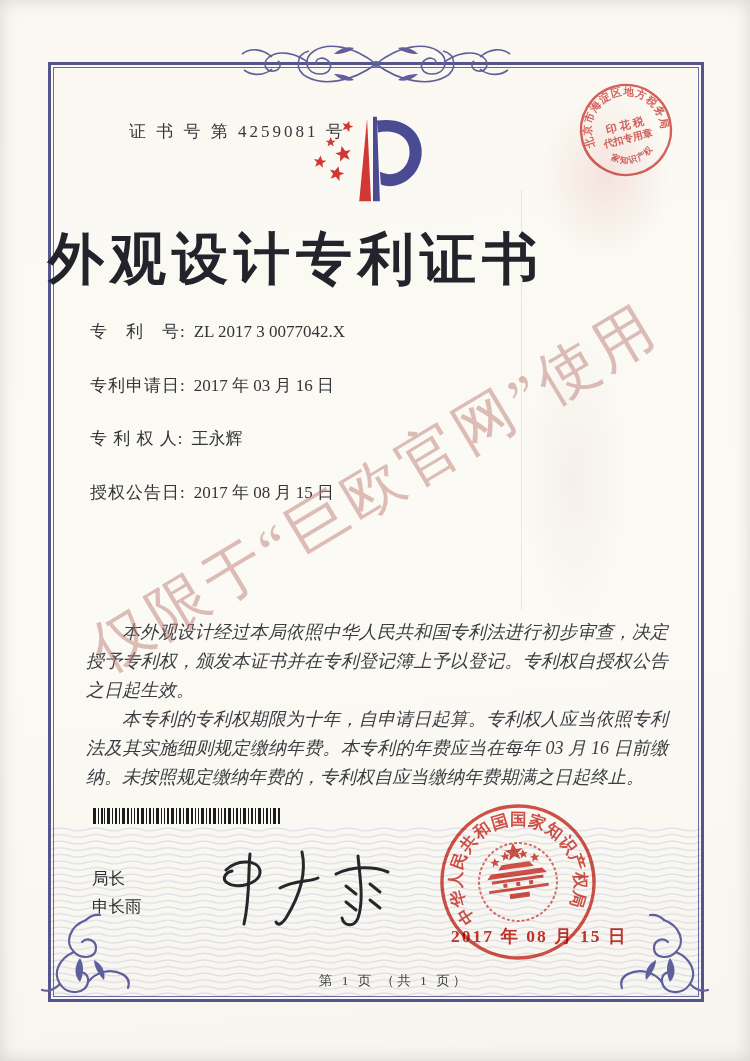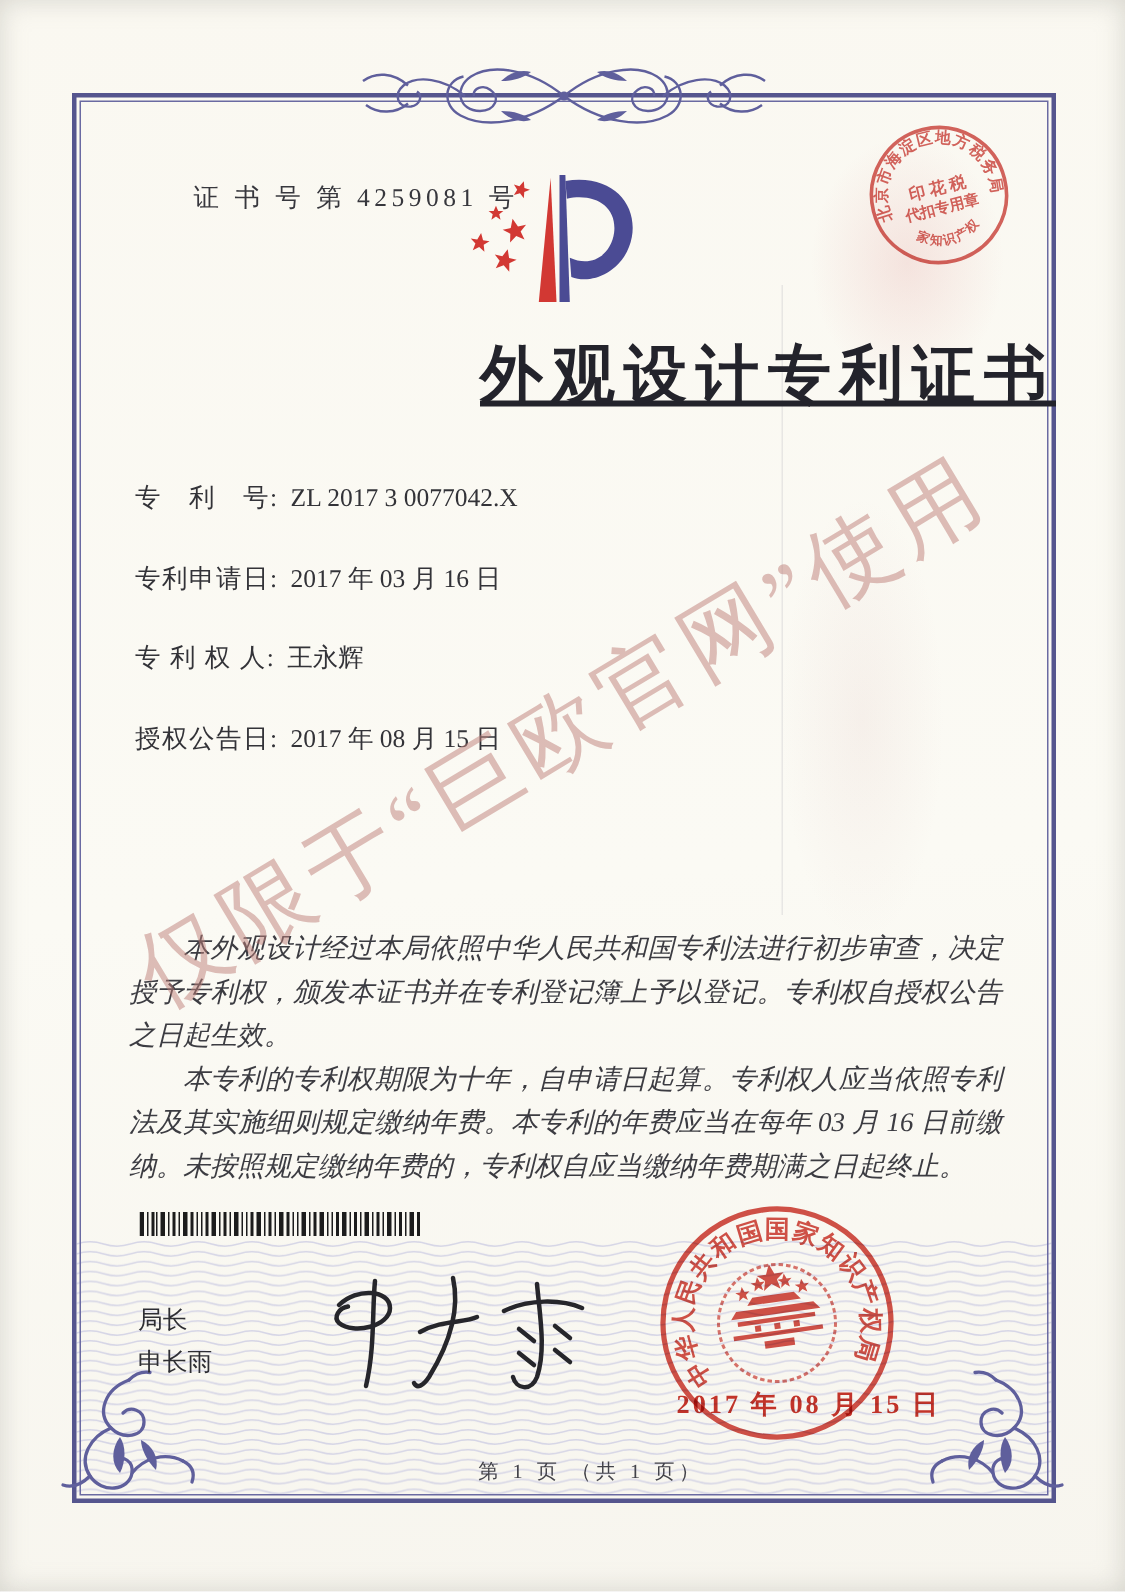--- a/index.html
+++ b/index.html
@@ -8,32 +8,32 @@
     background:linear-gradient(175deg,#faf8f1 0%,#fbfaf4 55%,#f7f5ee 100%);
     box-shadow:inset 0 0 18px rgba(150,148,140,.35);
     font-family:"Liberation Serif","DejaVu Serif",serif;
   }
   .frame{position:absolute;left:48px;top:62px;right:46px;bottom:59px;border:3px solid #55558e;}
   .frame-inner{position:absolute;inset:2px;border:1px solid #6a6aa2;}
   .waves{position:absolute;left:51px;top:826px;z-index:0;opacity:.75;}
   .cert-no{position:absolute;left:104px;top:120px;font-size:17px;letter-spacing:3px;color:#37373d;z-index:2;margin-left:25px;}
   .logo{position:absolute;left:308px;top:110px;z-index:2;}
   .tax-stamp{position:absolute;left:576px;top:80px;z-index:5;transform:rotate(-14deg);opacity:.85;mix-blend-mode:multiply;}
-  .title{position:absolute;left:48px;right:46px;top:222px;text-align:right;font-size:42px;font-weight:700;
-         letter-spacing:6px;color:#23232b;z-index:2;text-decoration:underline;}
+  .title{position:absolute;left:48px;right:46px;top:222px;text-align:left;font-size:56px;font-weight:700;
+         letter-spacing:6px;color:#23232b;z-index:2;}
   .fields{position:absolute;left:90px;top:320px;z-index:2;}
   .field{height:53.5px;font-size:17px;color:#333338;}
   .field .lab{letter-spacing:1px;}
   .field .val{margin-left:8px;}
   .bodytext{position:absolute;left:86px;top:618px;width:582px;z-index:2;font-size:18px;line-height:29px;
             color:#3c3c42;font-style:italic;text-align:justify;}
   .bodytext p{margin:0;text-indent:2em;}
   .barcode{position:absolute;left:93px;top:808px;z-index:2;}
   .director{position:absolute;left:92px;top:866px;z-index:2;font-size:16.5px;color:#2e2e33;
-            font-family:Liberation Sans, sans-serif;line-height:28px;}
+            font-family:Liberation Mono, monospace;line-height:28px;}
   .signature{position:absolute;left:198px;top:840px;z-index:3;}
   .seal{position:absolute;left:433px;top:797px;z-index:4;transform:rotate(-8deg);opacity:.93;mix-blend-mode:multiply;}
   .seal-date{position:absolute;left:451px;top:924px;z-index:5;font-size:17.5px;font-weight:700;color:#c8352c;
              letter-spacing:2px;mix-blend-mode:multiply;}
   .footer{position:absolute;left:0;width:750px;top:972px;text-align:center;font-size:13.5px;
           letter-spacing:3px;color:#43434a;z-index:2;margin-left:19px;}
   .watermark{position:absolute;left:375px;top:488px;z-index:6;white-space:nowrap;
              transform:translate(-50%,-50%) rotate(-31deg);
              font-size:60px;font-weight:500;letter-spacing:5px;color:rgba(190,126,120,.5);}
   .ornament-top{position:absolute;left:236px;top:36px;z-index:2;}

